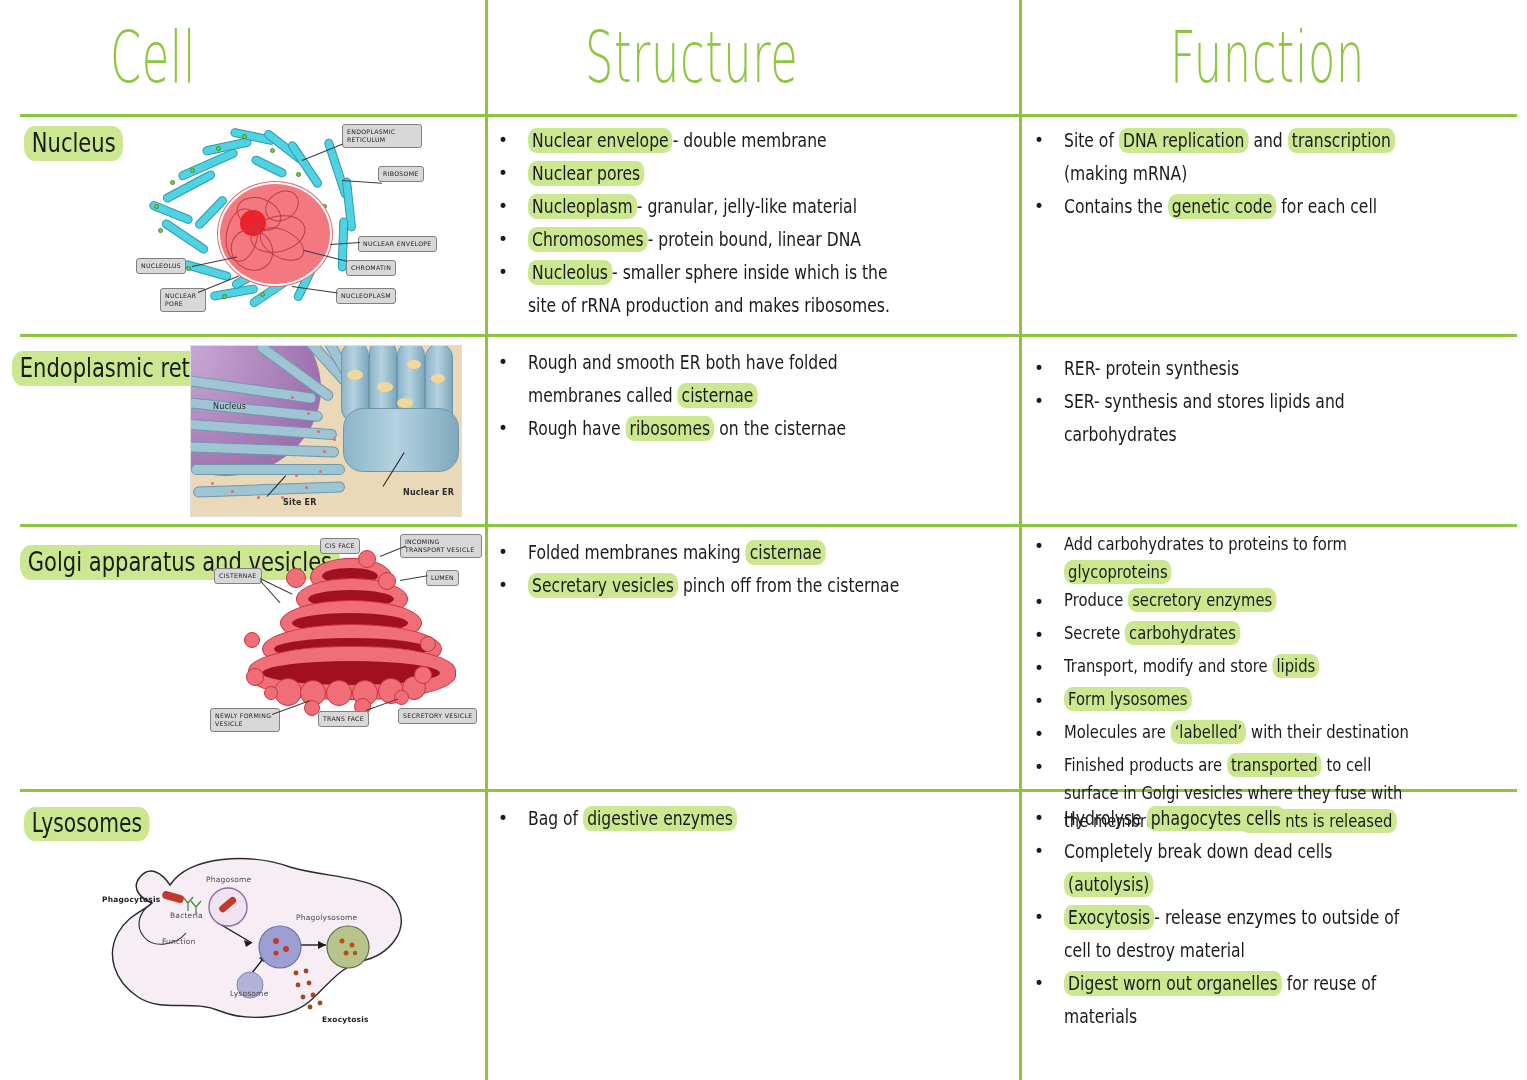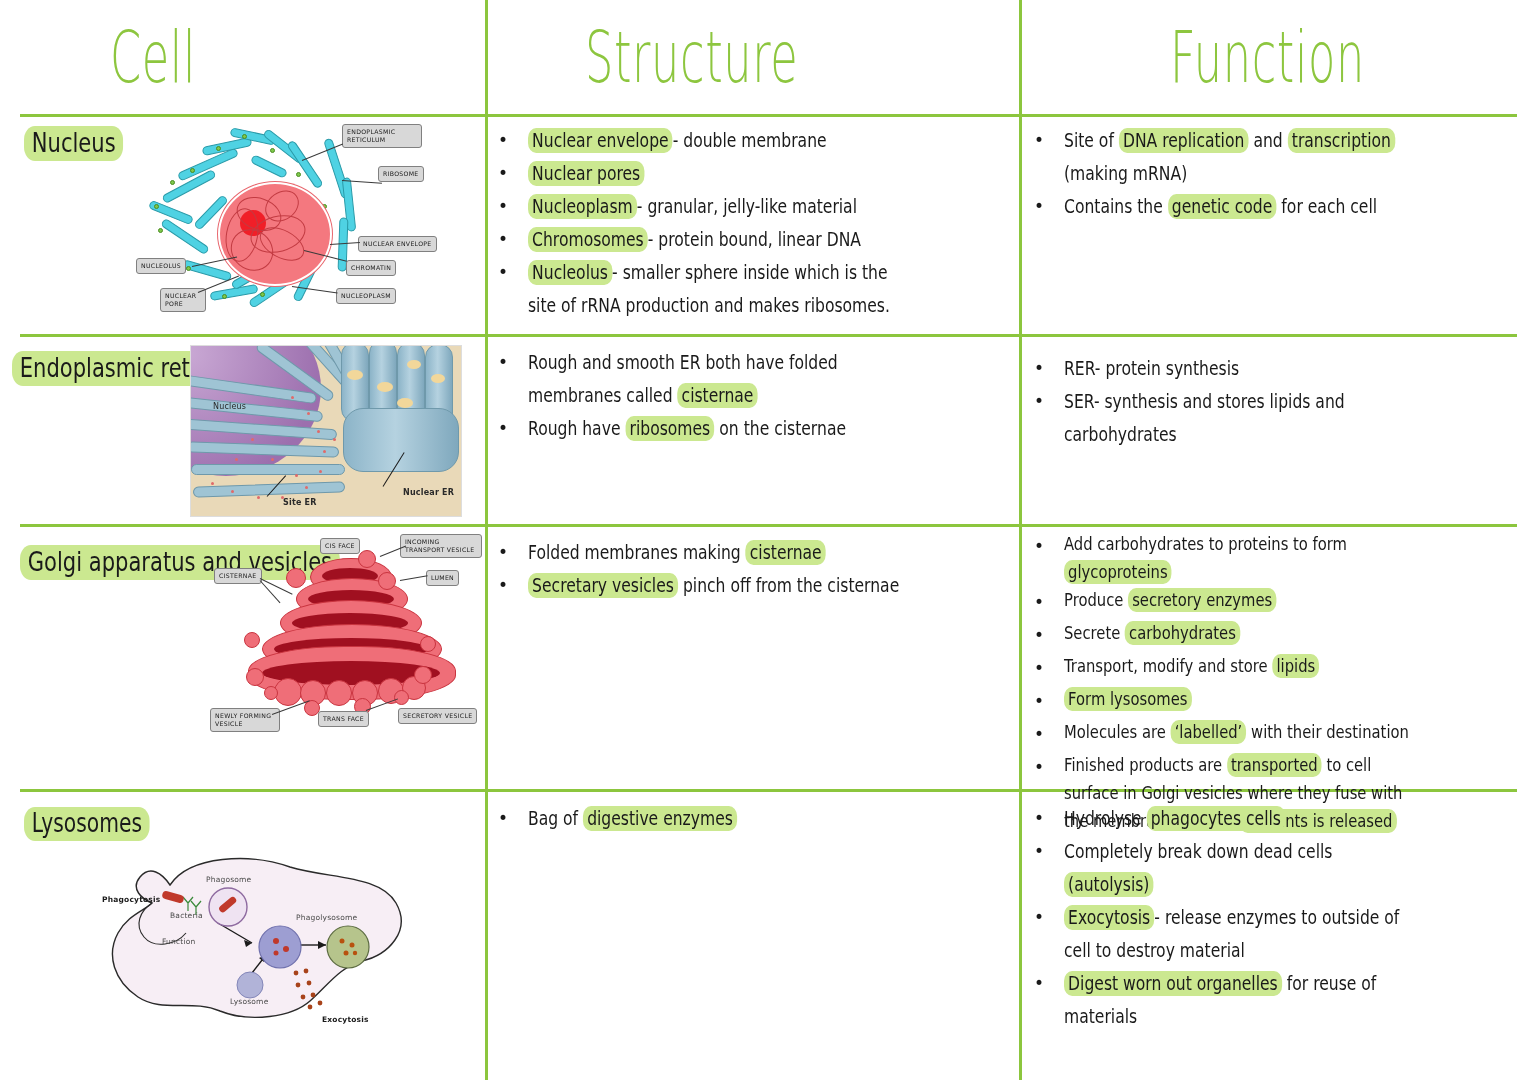--- a/index.html
+++ b/index.html
@@ -538,21 +538,21 @@
       <circle cx="209" cy="138" r="2.4" fill="#a8431a"></circle>
       <circle cx="203" cy="152" r="2.4" fill="#a8431a"></circle>
       <circle cx="213" cy="150" r="2.4" fill="#a8431a"></circle>
       <circle cx="210" cy="162" r="2.4" fill="#a8431a"></circle>
       <circle cx="220" cy="158" r="2.4" fill="#a8431a"></circle>
     </svg>
     <div class="ly-lab bold" style="left:2px;   top:50px;">Phagocytosis</div>
     <div class="ly-lab" style="left:34px;  top:66px;padding-left:36px;">Bacteria</div>
     <div class="ly-lab" style="left:62px;  top:92px;">Function</div>
     <div class="ly-lab" style="left:106px; top:30px;">Phagosome</div>
-    <div class="ly-lab" style="left:130px; top:152px;">Lysosome</div>
+    <div class="ly-lab" style="left:130px; top:144px;">Lysosome</div>
     <div class="ly-lab" style="left:196px; top:68px;">Phagolysosome</div>
     <div class="ly-lab bold" style="left:222px; top:170px;">Exocytosis</div>
   </div>
 
   <div class="blist" id="list-lyso-structure" style="left:498px; top:802px; width:500px;">
       <div class="bitem">
         <span class="bullet">•</span>
         <span class="btext"><span>Bag of </span><span class="hl">digestive enzymes</span></span>
       </div>
     </div>

